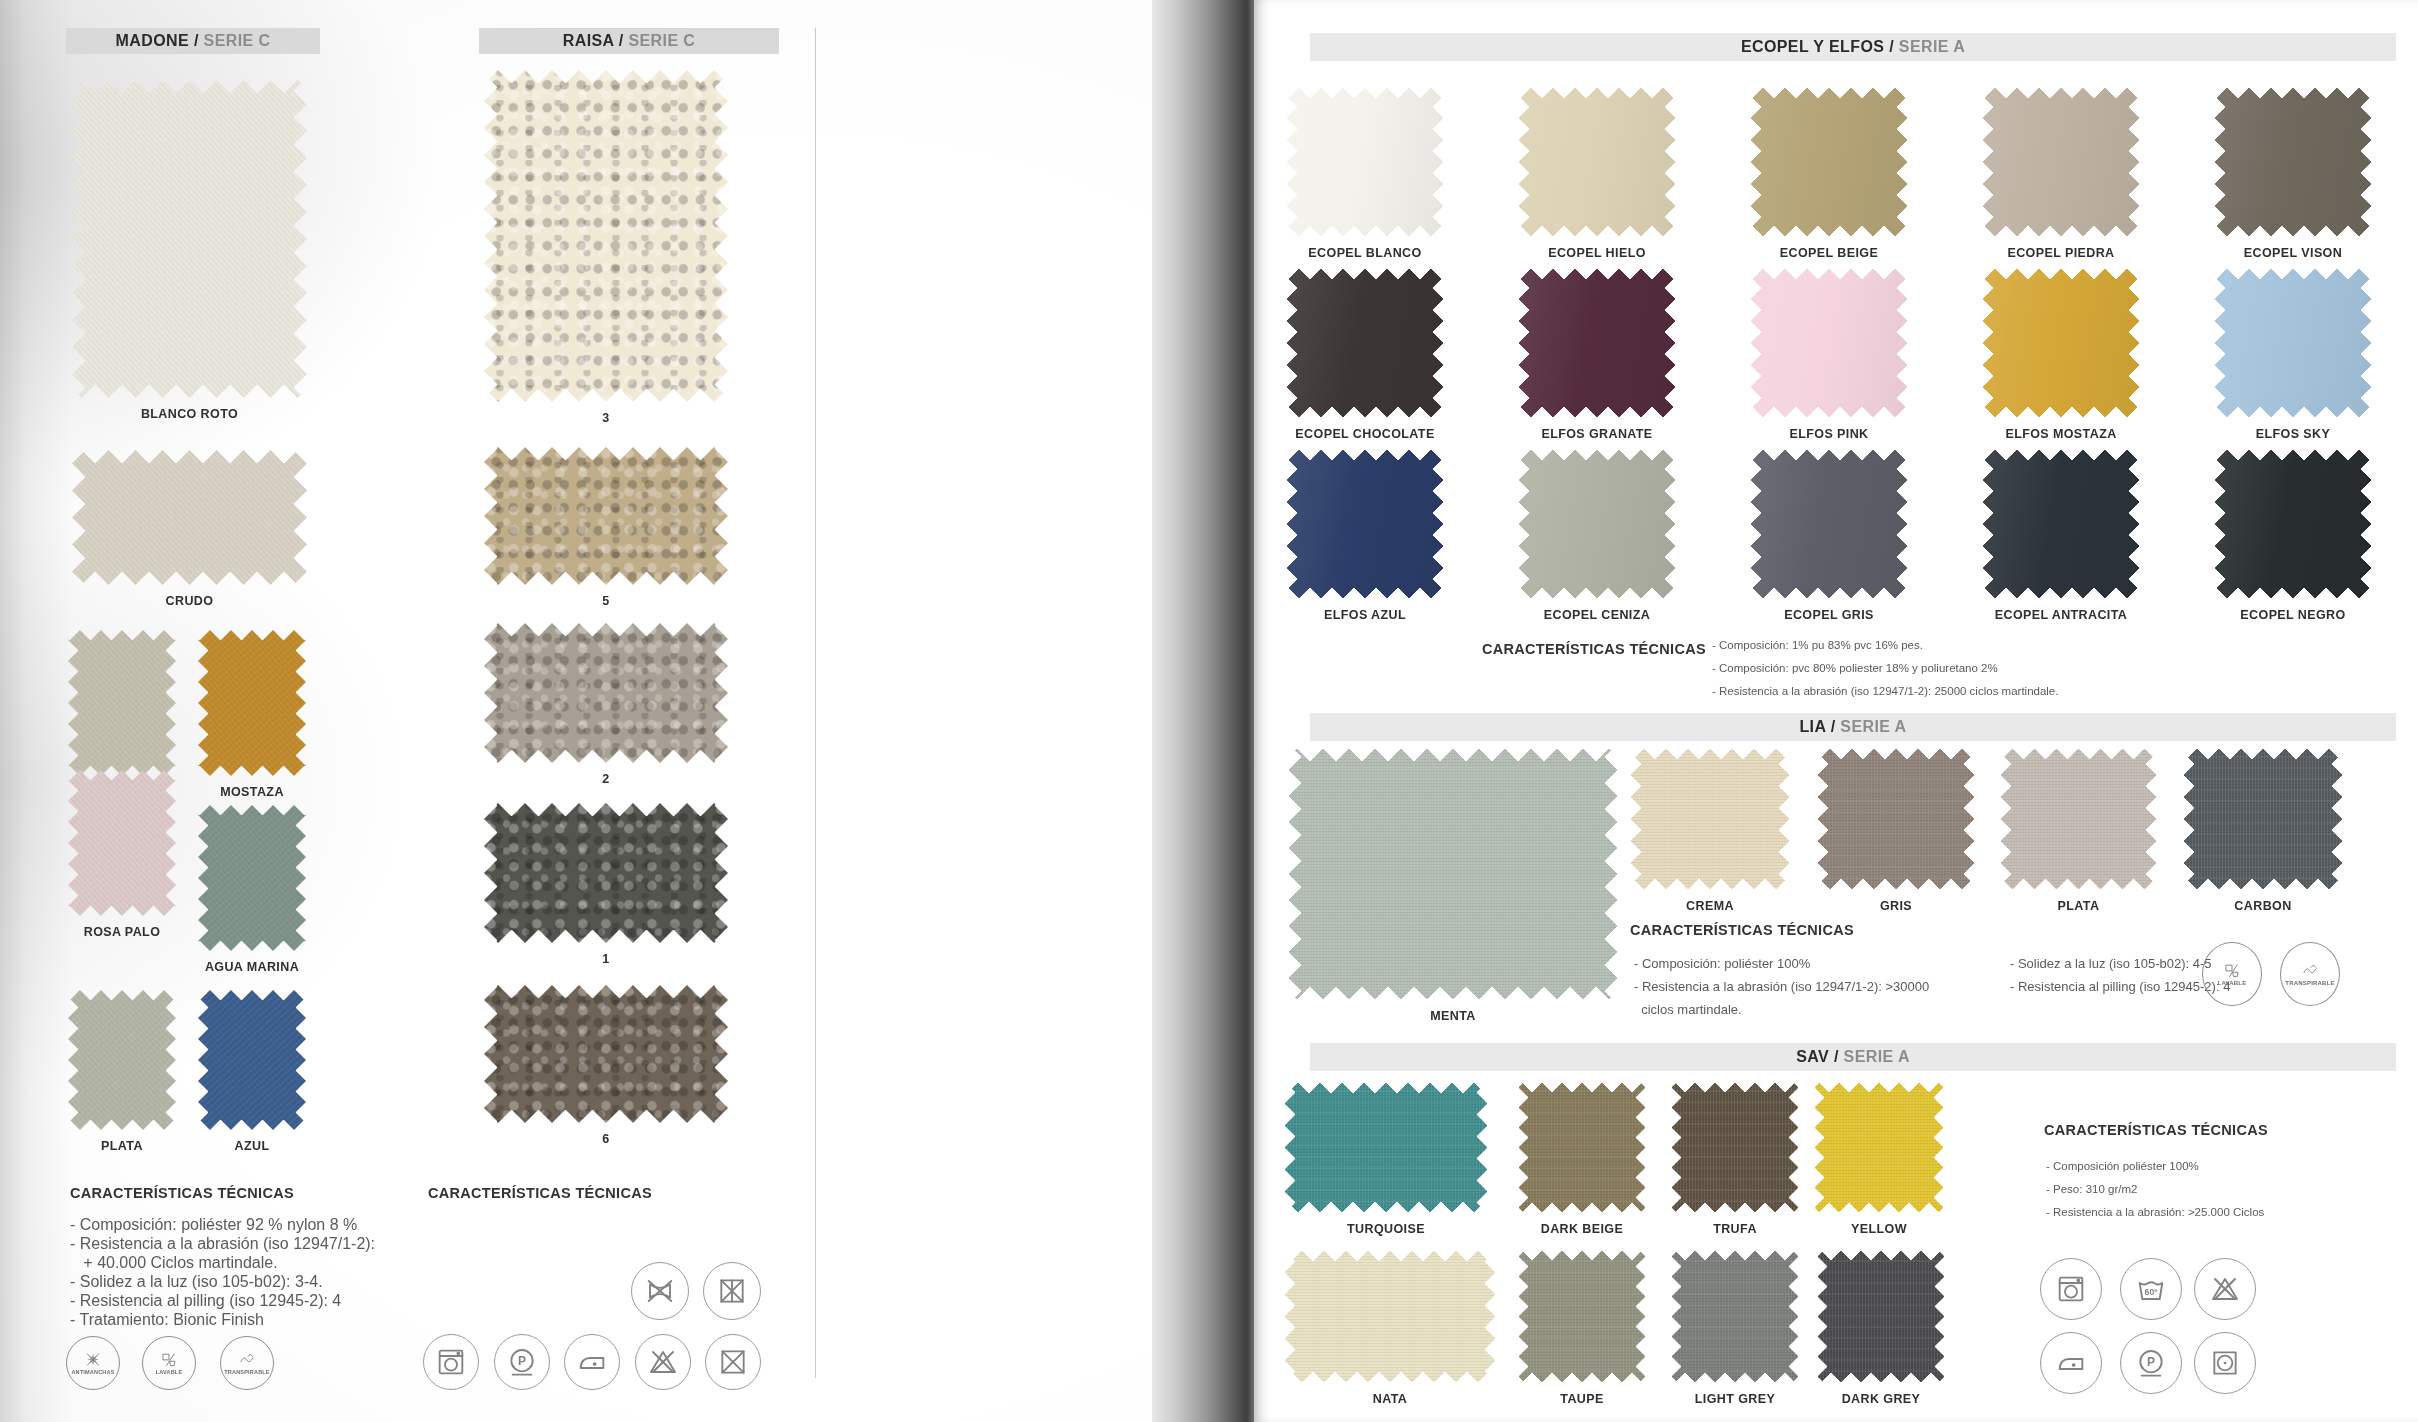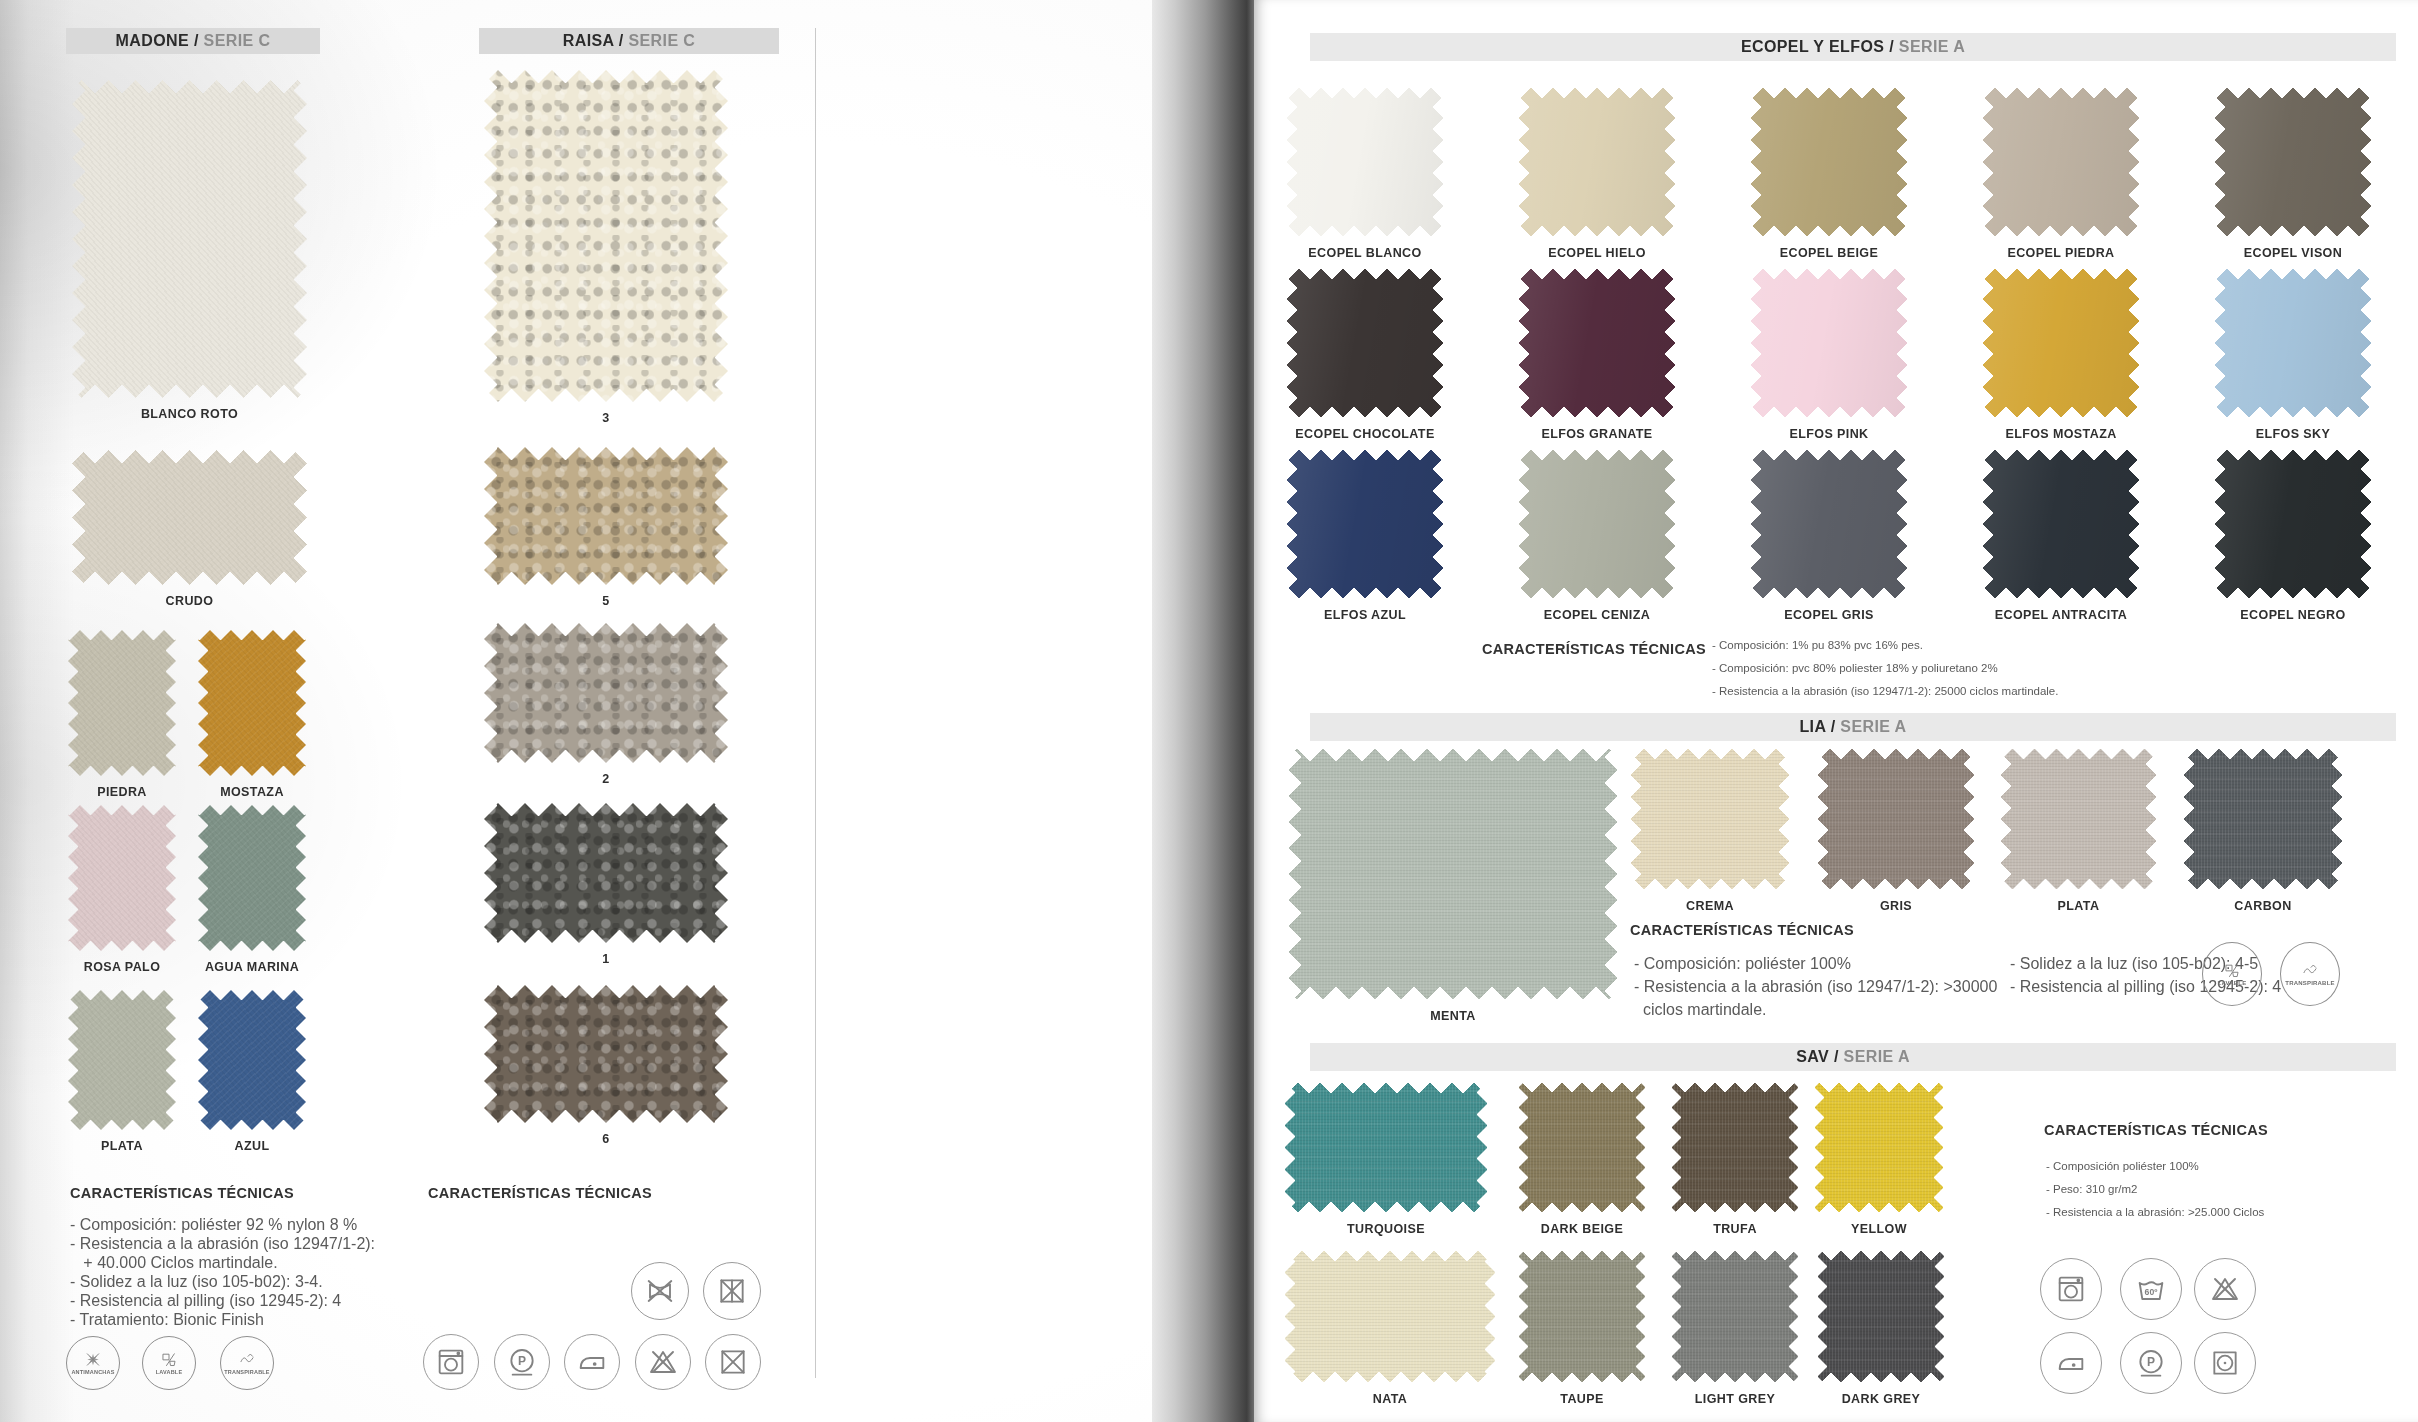--- a/index.html
+++ b/index.html
@@ -82,21 +82,21 @@
   .tex-linen{background-image:
     repeating-linear-gradient(90deg, rgba(255,255,255,.09) 0 1px, rgba(0,0,0,0) 1px 3px),
     repeating-linear-gradient(0deg, rgba(0,0,0,.06) 0 1px, rgba(0,0,0,0) 1px 3px),
     repeating-linear-gradient(0deg, rgba(255,255,255,.05) 0 2px, rgba(0,0,0,0) 2px 11px);}
 
   
   .c-m1{left:72px;top:80px;width:235px;--h:318px;--z:27px;}
   .c-m2{left:72px;top:450px;width:235px;--h:135px;--z:27px;}
   .c-m3{left:68px;top:630px;width:108px;--h:146px;--z:21px;}
   .c-m4{left:198px;top:630px;width:108px;--h:146px;--z:21px;}
-  .c-m5{left:68px;top:805px;width:108px;--h:146px;--z:21px;}
+  .c-m5{left:68px;top:770px;width:108px;--h:146px;--z:21px;}
   .c-m6{left:198px;top:805px;width:108px;--h:146px;--z:21px;}
   .c-m7{left:68px;top:990px;width:108px;--h:140px;--z:21px;}
   .c-m8{left:198px;top:990px;width:108px;--h:140px;--z:21px;}
   
   .c-r1{left:484px;top:70px;width:244px;--h:332px;--z:27px;}
   .c-r2{left:484px;top:447px;width:244px;--h:138px;--z:27px;}
   .c-r3{left:484px;top:623px;width:244px;--h:140px;--z:27px;}
   .c-r4{left:484px;top:803px;width:244px;--h:140px;--z:27px;}
   .c-r5{left:484px;top:985px;width:244px;--h:138px;--z:27px;}
 
@@ -127,21 +127,21 @@
   .tech-title{font-weight:700;font-size:14.5px;color:#333;letter-spacing:.3px;margin:0 0 14px 0;white-space:nowrap;}
   .tech div{white-space:pre;font-size:16px;color:#5a5a5a;line-height:19px;}
   .t-mad{position:absolute;left:70px;top:1185px;width:340px;}
   .t-rai{position:absolute;left:428px;top:1185px;width:370px;}
   .t-eco-title{position:absolute;left:228px;top:641px;}
   .t-eco{position:absolute;left:458px;top:634px;width:680px;}
   .t-eco div{line-height:23px;font-size:11.5px;}
   .t-lia-title{position:absolute;left:376px;top:922px;}
   .t-lia-a{position:absolute;left:380px;top:952px;width:350px;}
   .t-lia-b{position:absolute;left:756px;top:952px;width:330px;}
-  .t-lia-a div,.t-lia-b div{line-height:23px;font-size:16px;}
+  .t-lia-a div,.t-lia-b div{line-height:23px;font-size:13px;}
   .t-sav-title{position:absolute;left:790px;top:1122px;}
   .t-sav{position:absolute;left:792px;top:1155px;width:330px;}
   .t-sav div{line-height:23px;font-size:11.5px;}
 
   
   .care{
     position:absolute;width:54px;height:54px;border:1.6px solid #9b9b9b;border-radius:50%;
     display:flex;align-items:center;justify-content:center;background:rgba(255,255,255,0);
   }
   .care svg{width:32px;height:32px;stroke:#828282;fill:none;stroke-width:1.4;stroke-linecap:round;stroke-linejoin:round;}

